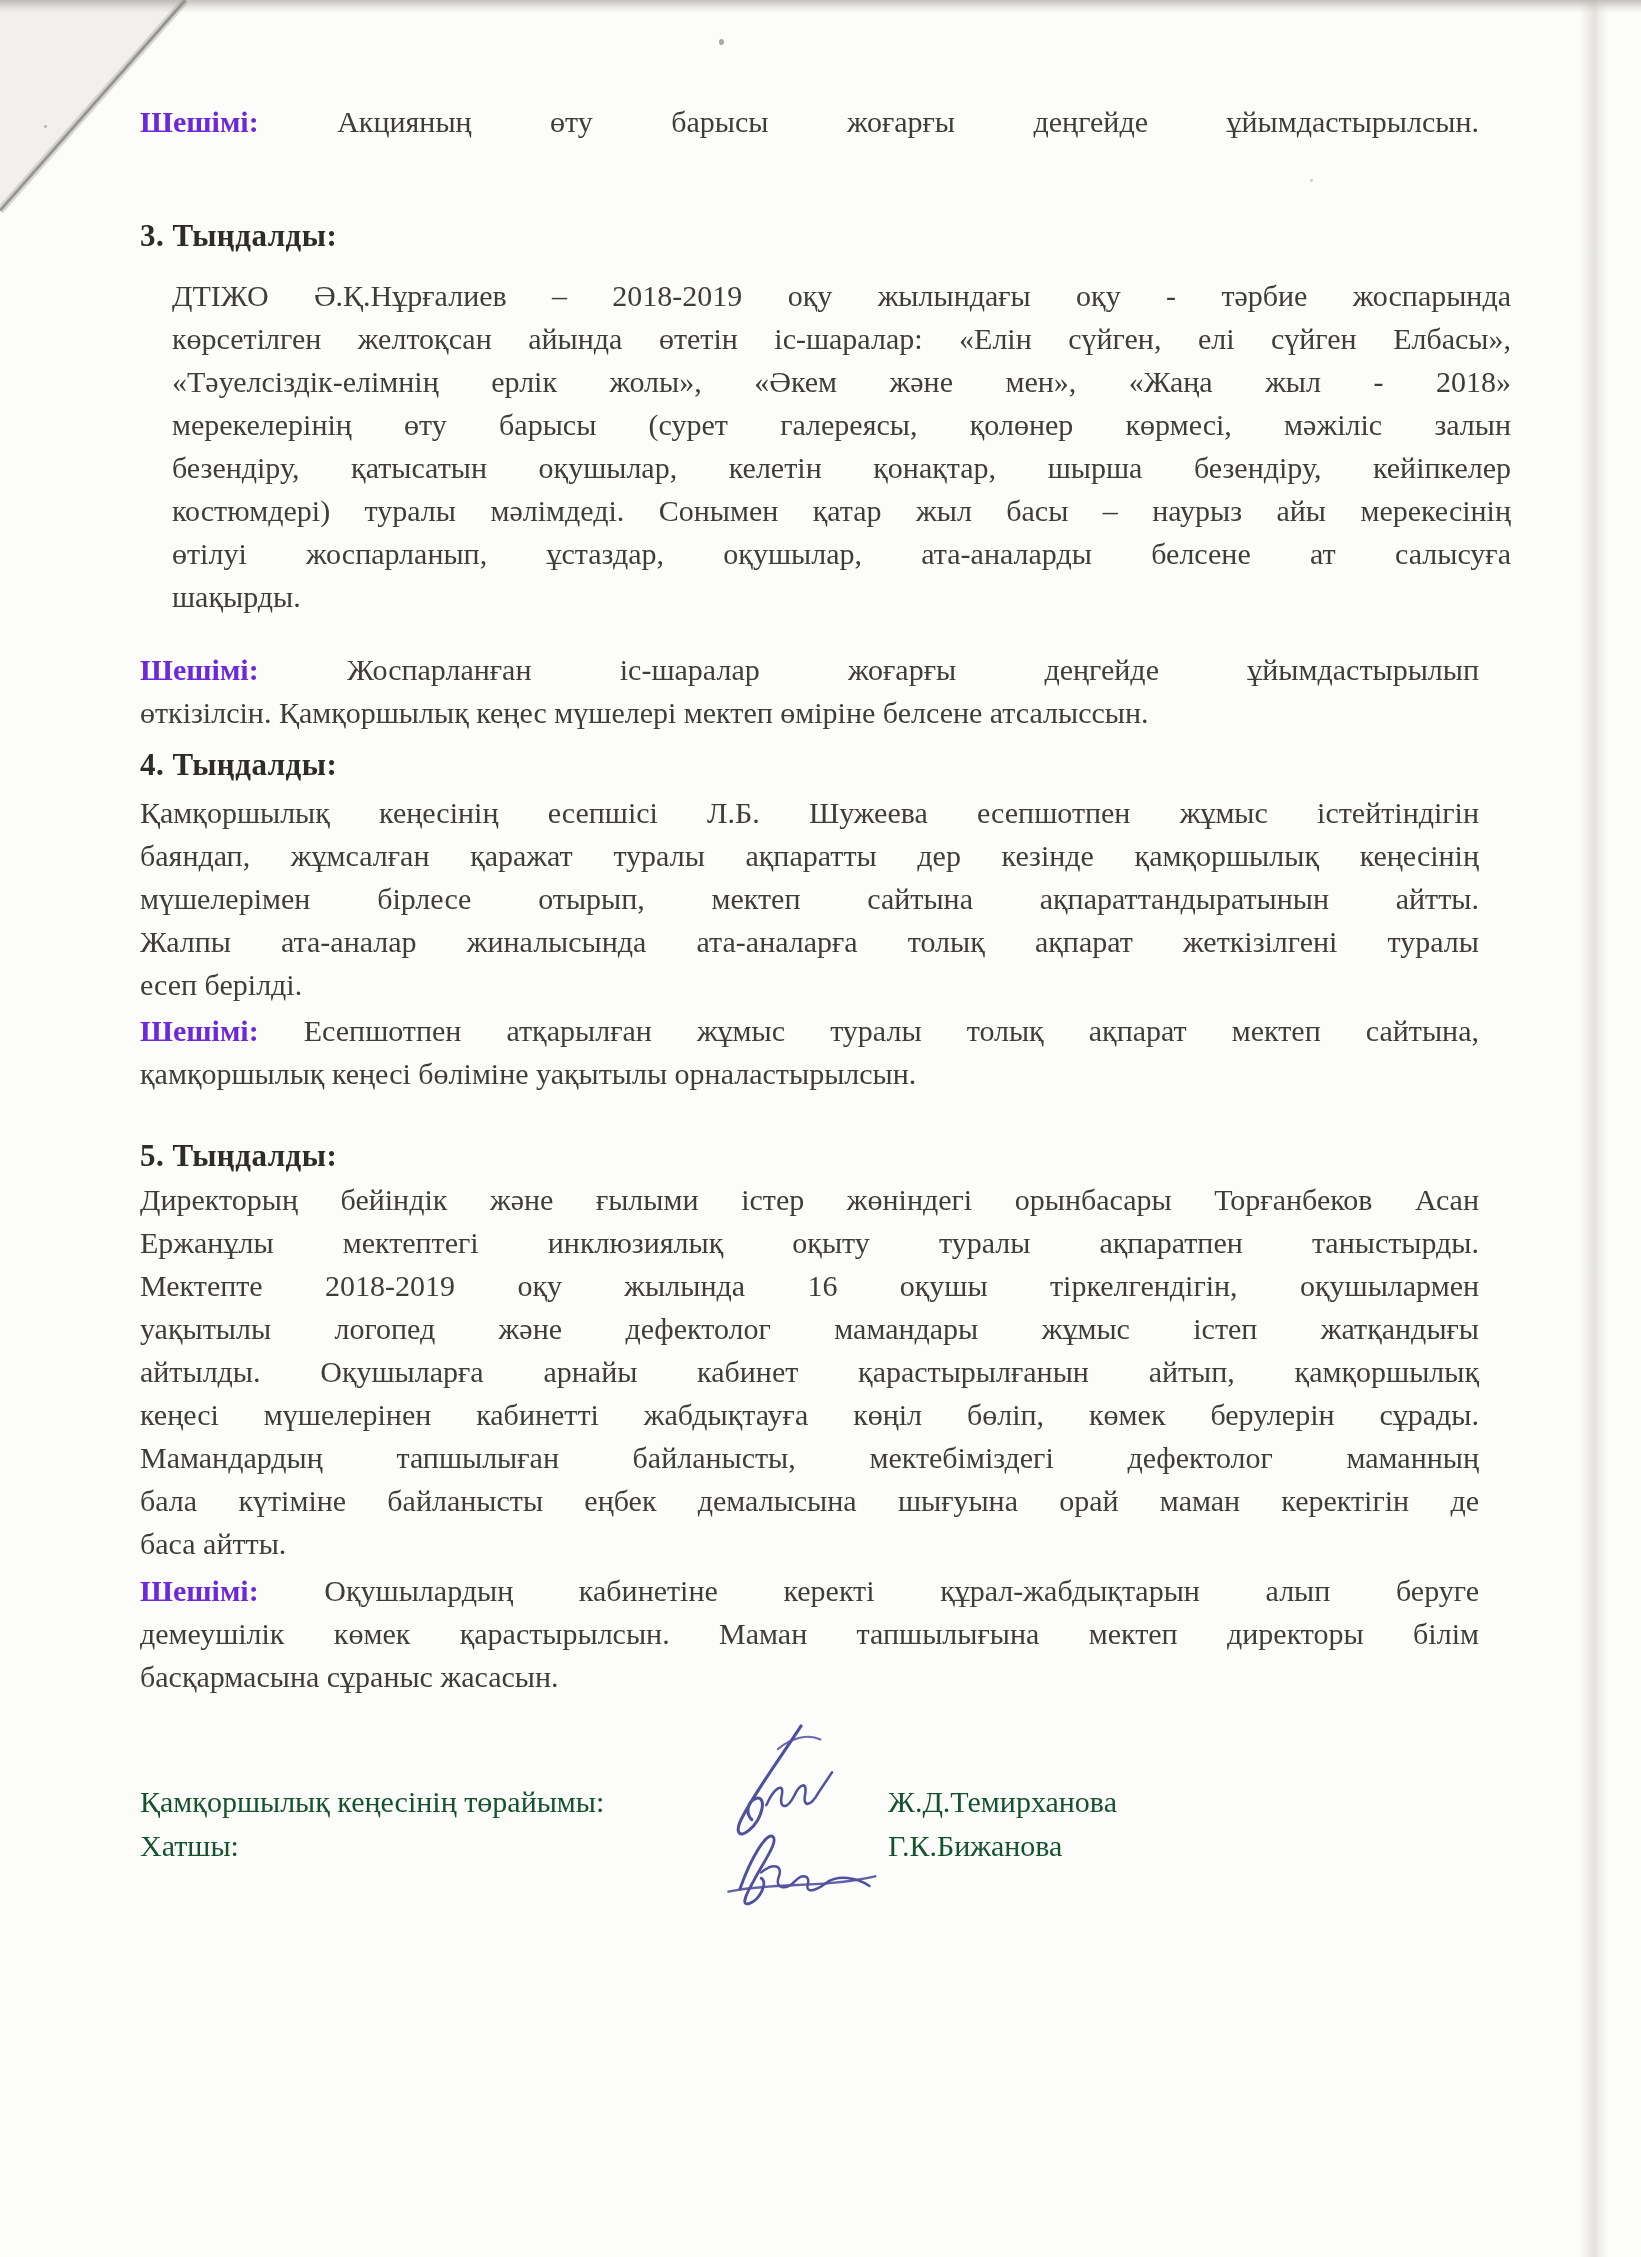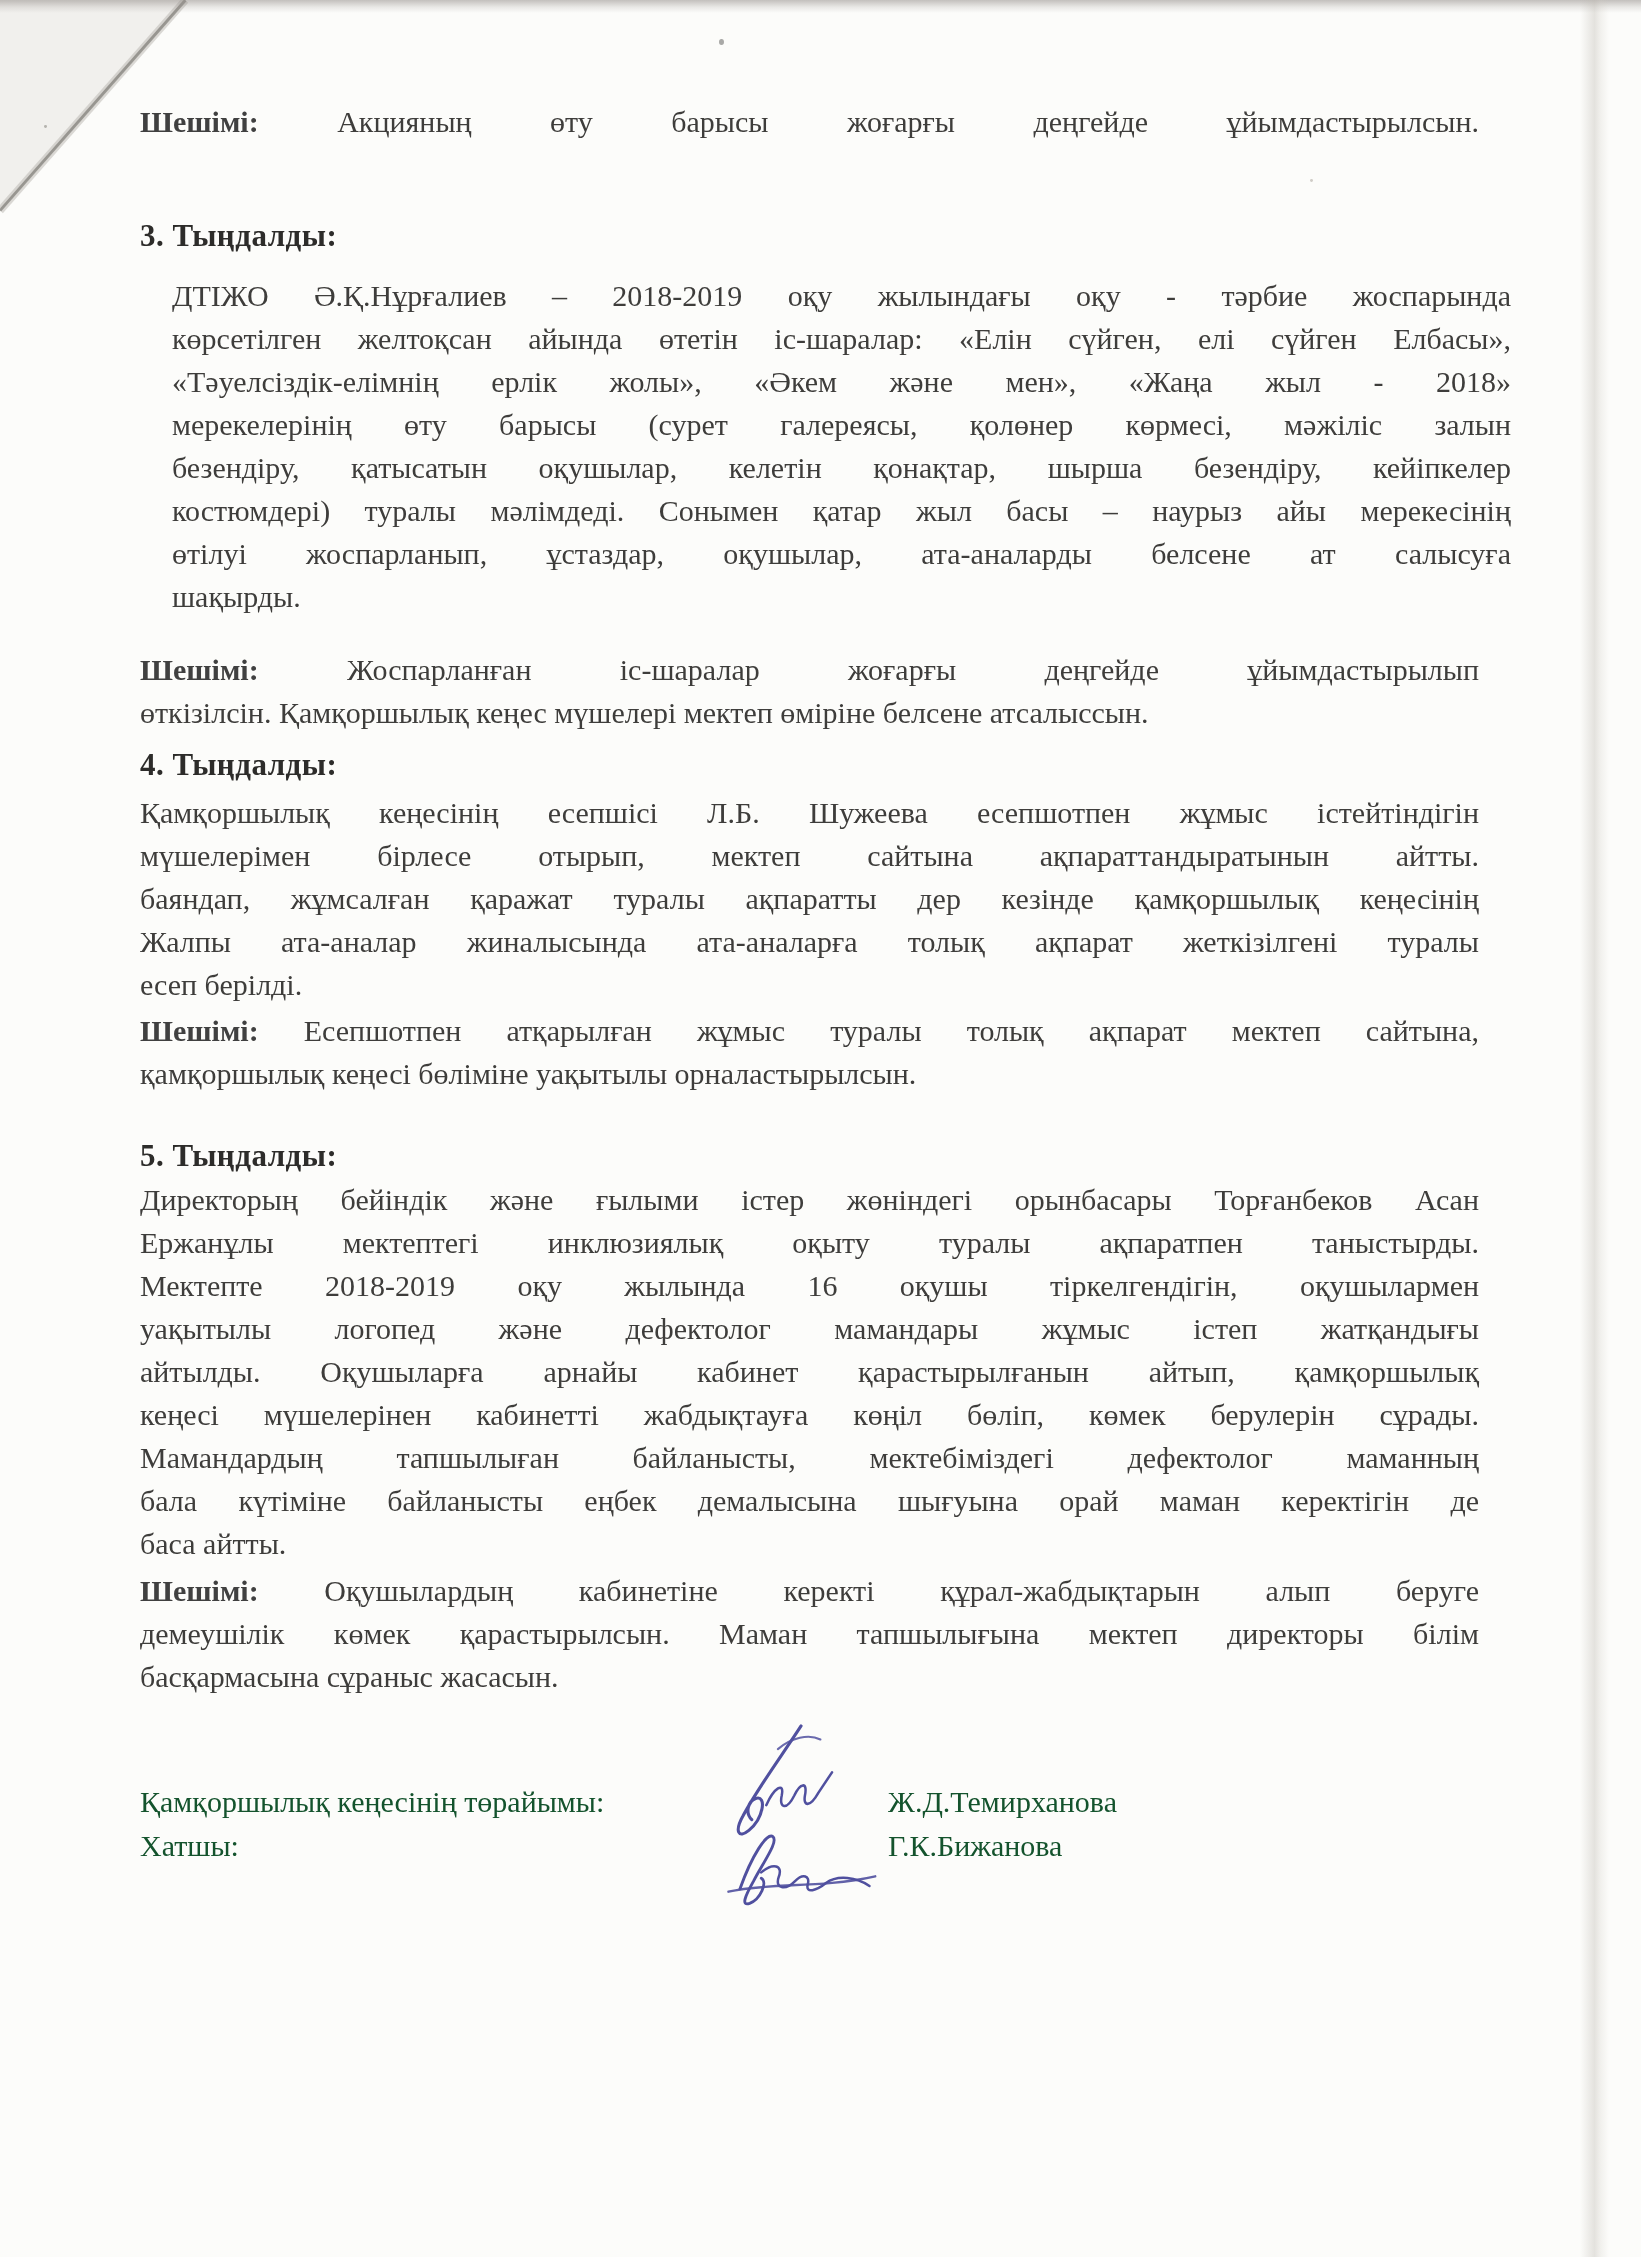--- a/index.html
+++ b/index.html
@@ -25,21 +25,21 @@
   .speck.s2{left:44px;top:125px;width:2.9px;height:2.9px;background:#b5b3ae;}
   .speck.s3{left:1310px;top:179px;width:2.9px;height:2.9px;background:#d0cdc7;}
 
   
   .tblock{
     position:absolute;left:140px;width:1339px;z-index:3;
     color:#3e3d3b;font-size:30px;
   }
   .tblock .line{height:43px;line-height:43px;text-align:left;}
   .tblock .line.just{text-align:justify;text-align-last:justify;}
-  .res-label{font-weight:bold;color:#404040;}
+  .res-label{font-weight:bold;color:#6d28d9;}
   .heading{
     position:absolute;left:140px;z-index:3;height:43px;line-height:43px;
     font-size:31px;font-weight:bold;color:#2d2c2a;letter-spacing:0.5px;
   }
 
   #blk-intro{top:100px;}
   #h-3{top:214px;}
   #blk-s3-body{top:274px;margin-left:32px;}
   #blk-s3-res{top:648px;}
   #h-4{top:743px;}
@@ -95,22 +95,22 @@
       <div class="line">шақырды.</div>
     </div>
   <div class="tblock" id="blk-s3-res">
       <div class="line just"><b class="res-label">Шешімі:</b> Жоспарланған іс-шаралар жоғарғы деңгейде ұйымдастырылып</div>
       <div class="line">өткізілсін. Қамқоршылық кеңес мүшелері мектеп өміріне белсене атсалыссын.</div>
     </div>
 
   <div class="heading" id="h-4">4. Тыңдалды:</div>
   <div class="tblock" id="blk-s4-body">
       <div class="line just">Қамқоршылық кеңесінің есепшісі Л.Б. Шужеева есепшотпен жұмыс істейтіндігін</div>
+      <div class="line just">баяндап, жұмсалған қаражат туралы ақпаратты дер кезінде қамқоршылық кеңесінің</div>
       <div class="line just">мүшелерімен бірлесе отырып, мектеп сайтына ақпараттандыратынын айтты.</div>
-      <div class="line just">баяндап, жұмсалған қаражат туралы ақпаратты дер кезінде қамқоршылық кеңесінің</div>
       <div class="line just">Жалпы ата-аналар жиналысында ата-аналарға толық ақпарат жеткізілгені туралы</div>
       <div class="line">есеп берілді.</div>
     </div>
   <div class="tblock" id="blk-s4-res">
       <div class="line just"><b class="res-label">Шешімі:</b> Есепшотпен атқарылған жұмыс туралы толық ақпарат  мектеп сайтына,</div>
       <div class="line">қамқоршылық кеңесі бөліміне уақытылы орналастырылсын.</div>
     </div>
 
   <div class="heading" id="h-5">5. Тыңдалды:</div>
   <div class="tblock" id="blk-s5-body">

